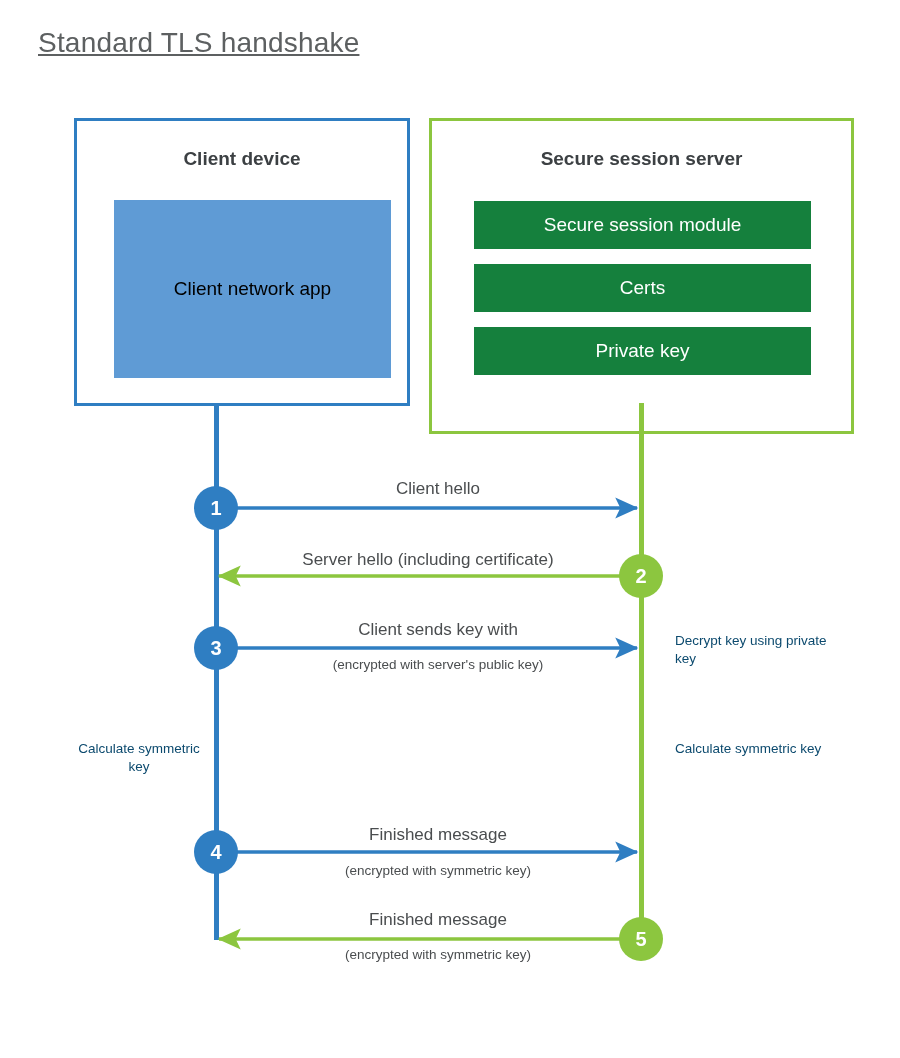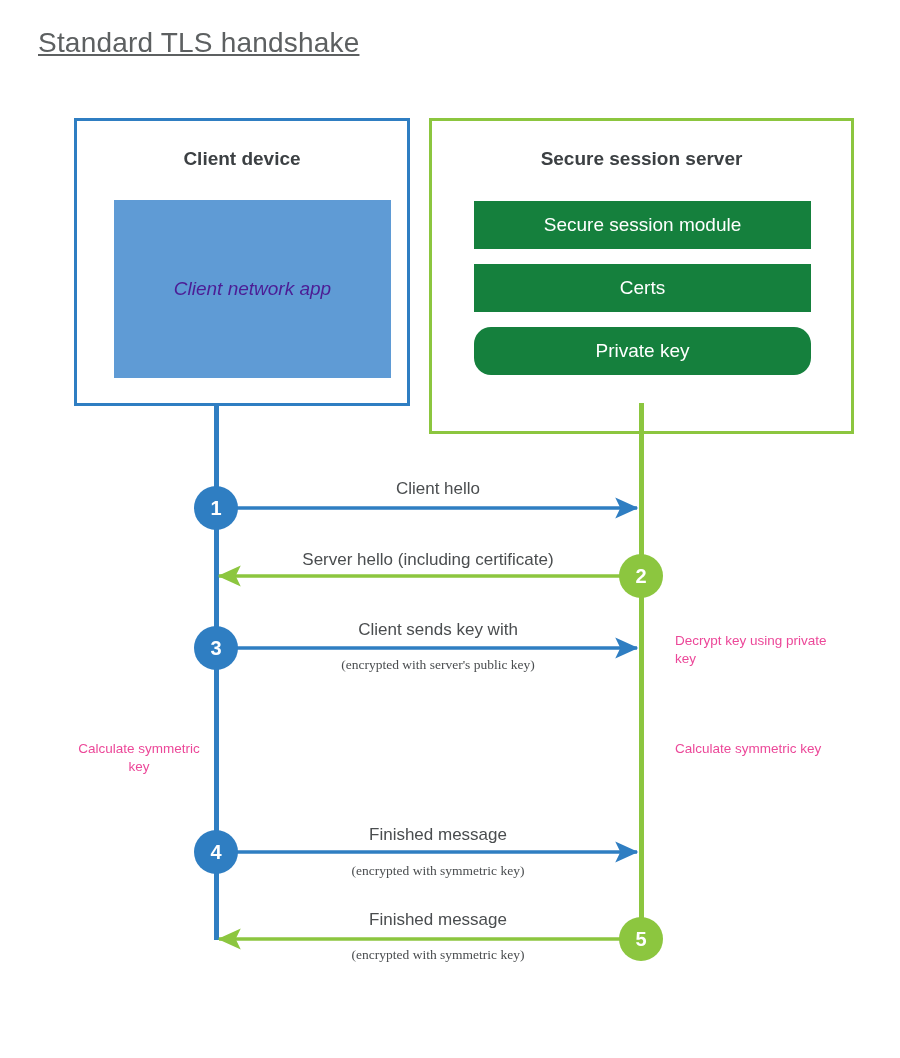--- a/index.html
+++ b/index.html
@@ -65,48 +65,47 @@
     color: #3c4043;
   }
 
   .client-app-box {
     position: absolute;
     left: 37px;
     top: 79px;
     width: 277px;
     height: 178px;
     background: #5f9bd5;
-    color: #4c1d95;
+    color: #000000;
     font-size: 19px;
     font-weight: 400;
     display: flex;
     align-items: center;
     justify-content: center;
     text-align: center;
     line-height: 1.3;
-    font-style: italic;
   }
 
   .server-bars {
     position: absolute;
     left: 42px;
     top: 80px;
     width: 337px;
   }
   .server-bar {
     height: 48px;
     background: #15803d;
     color: #ffffff;
     font-size: 19px;
     display: flex;
     align-items: center;
     justify-content: center;
     margin-bottom: 15px;
   }
-  .server-bar:last-child { margin-bottom: 0; border-radius: 17px; }
+  .server-bar:last-child { margin-bottom: 0; }
 
   
   .lifeline {
     position: absolute;
     width: 5px;
   }
   .lifeline-client {
     left: 214px;
     top: 403px;
     height: 537px;
@@ -152,26 +151,25 @@
     color: #4a4d4f;
     white-space: nowrap;
     text-align: center;
   }
   .msg-sub {
     position: absolute;
     font-size: 13.5px;
     color: #4a4d4f;
     white-space: nowrap;
     text-align: center;
-    font-family: Liberation Serif, serif;
   }
   .side-note {
     position: absolute;
     font-size: 13.5px;
-    color: #ec4899;
+    color: #0c4a6e;
     line-height: 1.3;
   }
   .side-note.right-col { text-align: left; }
   .side-note.left-col { text-align: center; }
 </style>
 </head>
 <body>
 
 <div id="diagram-root">
 

